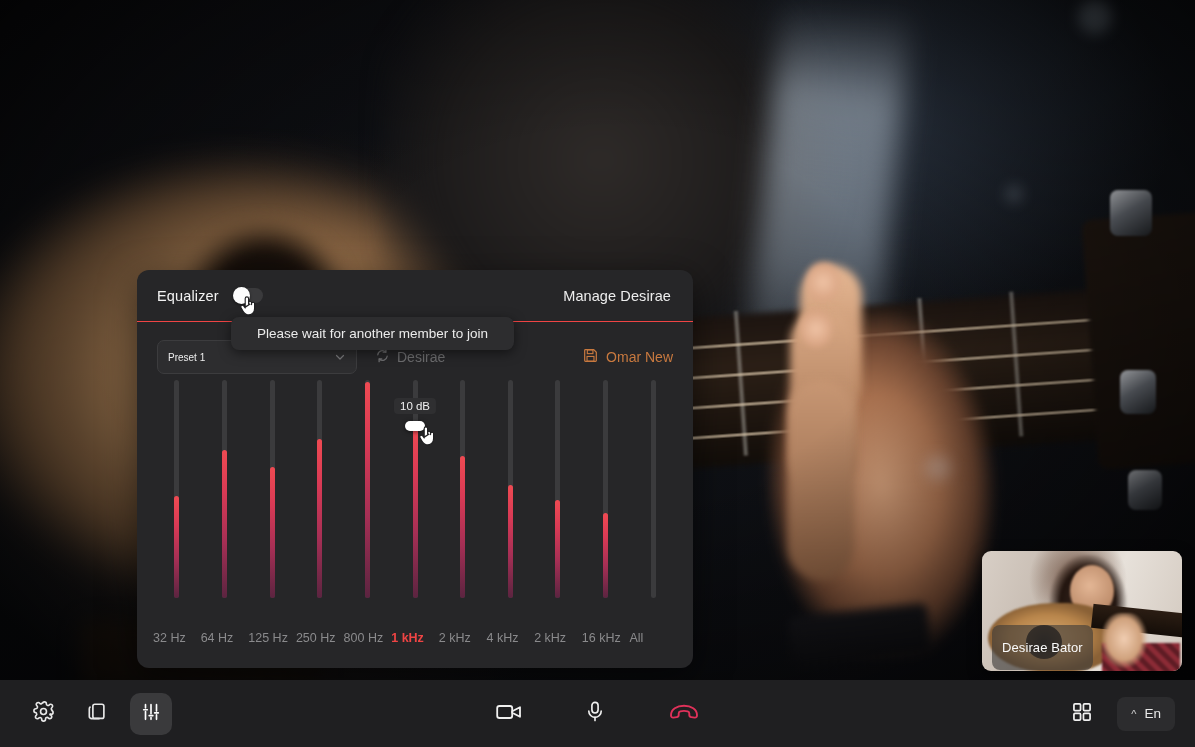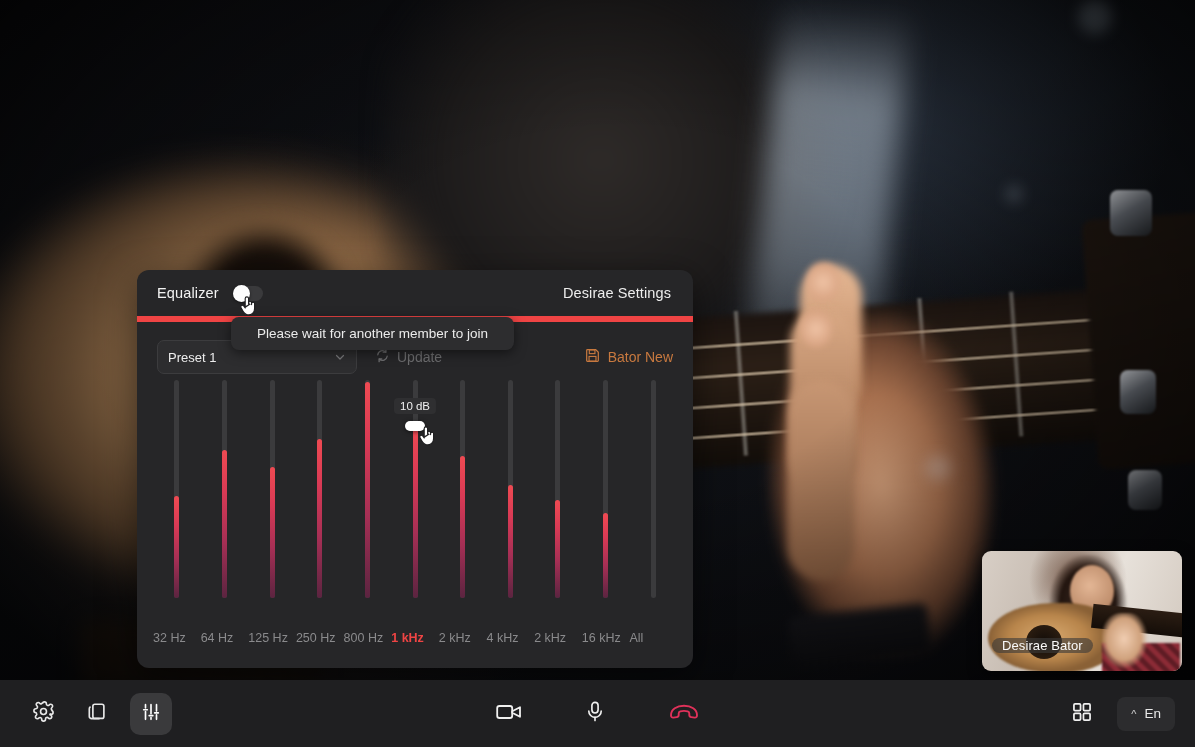--- a/index.html
+++ b/index.html
@@ -203,39 +203,39 @@
   .name-chip {
     position: absolute;
     background: rgba(46,46,48,0.78);
     color: #fafafa;
     font-size: 13.5px;
     padding: 8px 13px;
     border-radius: 8px;
     letter-spacing: .1px;
     white-space: nowrap;
   }
-  .self-name { left: 10px; bottom: 18px; background: rgba(60,58,56,0.62); font-size: 13px; padding: 0 10px; }
+  .self-name { left: 10px; bottom: 1px; background: rgba(60,58,56,0.62); font-size: 13px; padding: 15px 10px; }
   .main-name { left: 28px; top: 638px; }
 
   
   .eq-panel {
     position: absolute;
     left: 137px; top: 270px;
     width: 556px; height: 398px;
     background: #262628;
     border-radius: 12px;
     box-shadow: 0 10px 36px rgba(0,0,0,0.55);
     overflow: visible;
   }
   .eq-header {
     height: 52px;
     display: flex;
     align-items: center;
     padding: 0 22px 0 20px;
-    border-bottom: 6px solid #ef4444;
+    border-bottom: 1px solid #ef4444;
     position: relative;
   }
   .eq-title {
     color: #f2f2f2;
     font-size: 14.5px;
     letter-spacing: .15px;
   }
   .toggle {
     position: relative;
     width: 30px; height: 15px;
@@ -282,21 +282,21 @@
   .preset-select {
     width: 200px; height: 34px;
     background: #2d2d2f;
     border: 1px solid #3c3c3e;
     border-radius: 7px;
     display: flex;
     align-items: center;
     padding: 0 10px;
     cursor: pointer;
   }
-  .preset-value { color: #ededed; font-size: 13px; }
+  .preset-value { color: #ededed; font-size: 10px; }
   .chev { margin-left: auto; width: 12px; height: 12px; opacity: .55; }
   .chev svg { display:block; }
 
   .update-btn {
     display: flex; align-items: center; gap: 7px;
     margin-left: 18px;
     color: #6d6d6f;
     font-size: 14px;
     cursor: default;
   }
@@ -467,21 +467,21 @@
 
   <div class="eq-panel">
 
     <div class="eq-header">
       <span class="eq-title">Equalizer</span>
 
       <div class="toggle">
         <div class="knob"></div>
       </div>
 
-      <span class="manage-settings">Desirae Settings</span>
+      <span class="manage-settings">Manage Desirae</span>
 
       <svg class="cursor-hand" style="left:101px; top:24px;" viewBox="0 0 20 24">
         <path d="M7.2 12.2V4.6a1.7 1.7 0 0 1 3.4 0v5.6m0-1.2a1.5 1.5 0 0 1 3 0v1.6m0-.9a1.5 1.5 0 0 1 3 0v4.6c0 3.6-2.2 6.6-5.6 6.6-3 0-4.6-1.4-5.8-3.4l-2.1-3.6a1.6 1.6 0 0 1 2.6-1.9l1.5 2" fill="#ffffff" stroke="#1c1c1e" stroke-width="1.1" stroke-linejoin="round" stroke-linecap="round"></path>
       </svg>
 
       <div class="tooltip">Please wait for another member to join</div>
     </div>
 
     <div class="eq-presetrow">
       <div class="preset-select">
@@ -495,32 +495,32 @@
 
       <div class="update-btn">
         <span>
           <svg viewBox="0 0 16 16" width="15" height="15">
             <path d="M3 7.2a5 5 0 0 1 8.4-3" fill="none" stroke="#6d6d6f" stroke-width="1.4" stroke-linecap="round"></path>
             <path d="M13 8.8a5 5 0 0 1-8.4 3" fill="none" stroke="#6d6d6f" stroke-width="1.4" stroke-linecap="round"></path>
             <path d="M11.6 1.4 L11.6 4.4 L8.8 4.4" fill="none" stroke="#6d6d6f" stroke-width="1.4" stroke-linecap="round" stroke-linejoin="round"></path>
             <path d="M4.4 14.6 L4.4 11.6 L7.2 11.6" fill="none" stroke="#6d6d6f" stroke-width="1.4" stroke-linecap="round" stroke-linejoin="round"></path>
           </svg>
         </span>
-        <span>Update</span>
+        <span>Desirae</span>
       </div>
 
       <div class="save-btn">
         <span>
           <svg viewBox="0 0 16 16" width="15" height="15">
             <path d="M1.8 2.6a.8.8 0 0 1 .8-.8h8.9l2.7 2.7v8.9a.8.8 0 0 1-.8.8H2.6a.8.8 0 0 1-.8-.8z" fill="none" stroke="#c8793f" stroke-width="1.3" stroke-linejoin="round"></path>
             <rect x="4.6" y="2.1" width="6" height="3.9" fill="none" stroke="#c8793f" stroke-width="1.2"></rect>
             <rect x="4.3" y="9" width="7.4" height="5" fill="none" stroke="#c8793f" stroke-width="1.2"></rect>
           </svg>
         </span>
-        <span>Bator New</span>
+        <span>Omar New</span>
       </div>
     </div>
 
     <div class="eq-sliders" id="sliders">
         <div class="slider-col">
           <div class="track-wrap">
             <div class="track">
               <div class="fill" style="height: 102.46px;"></div>
             </div>
           </div>

